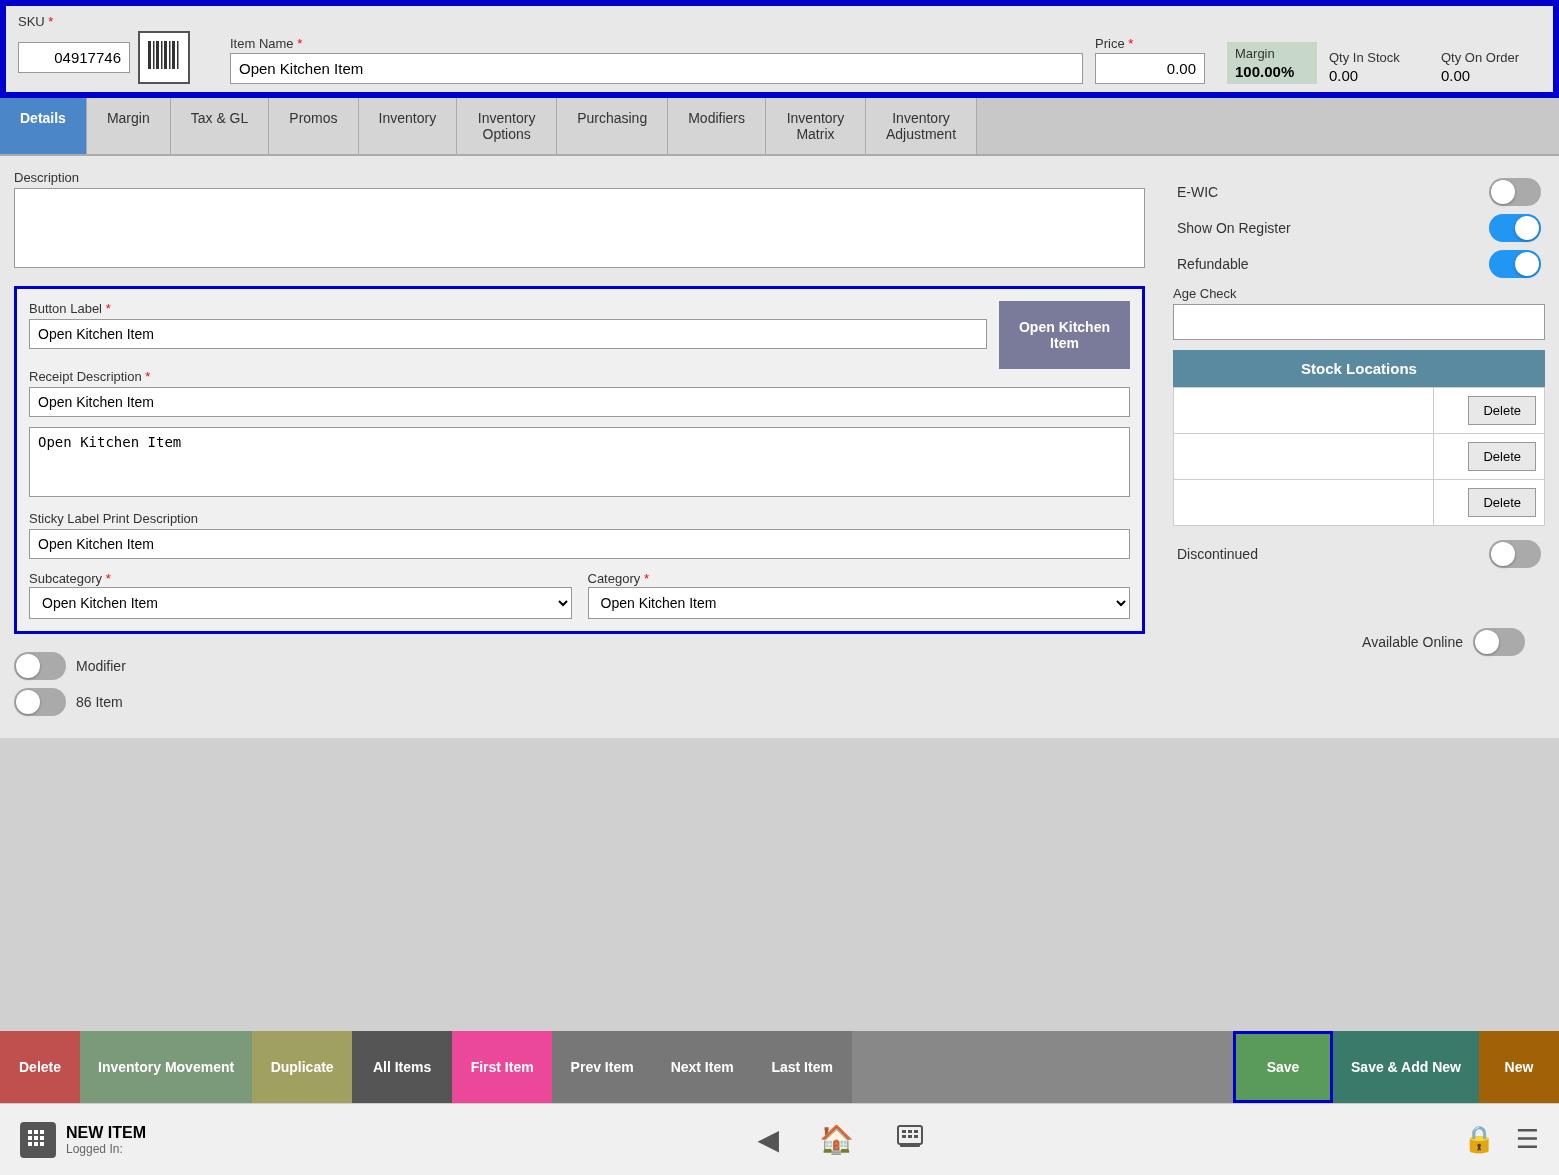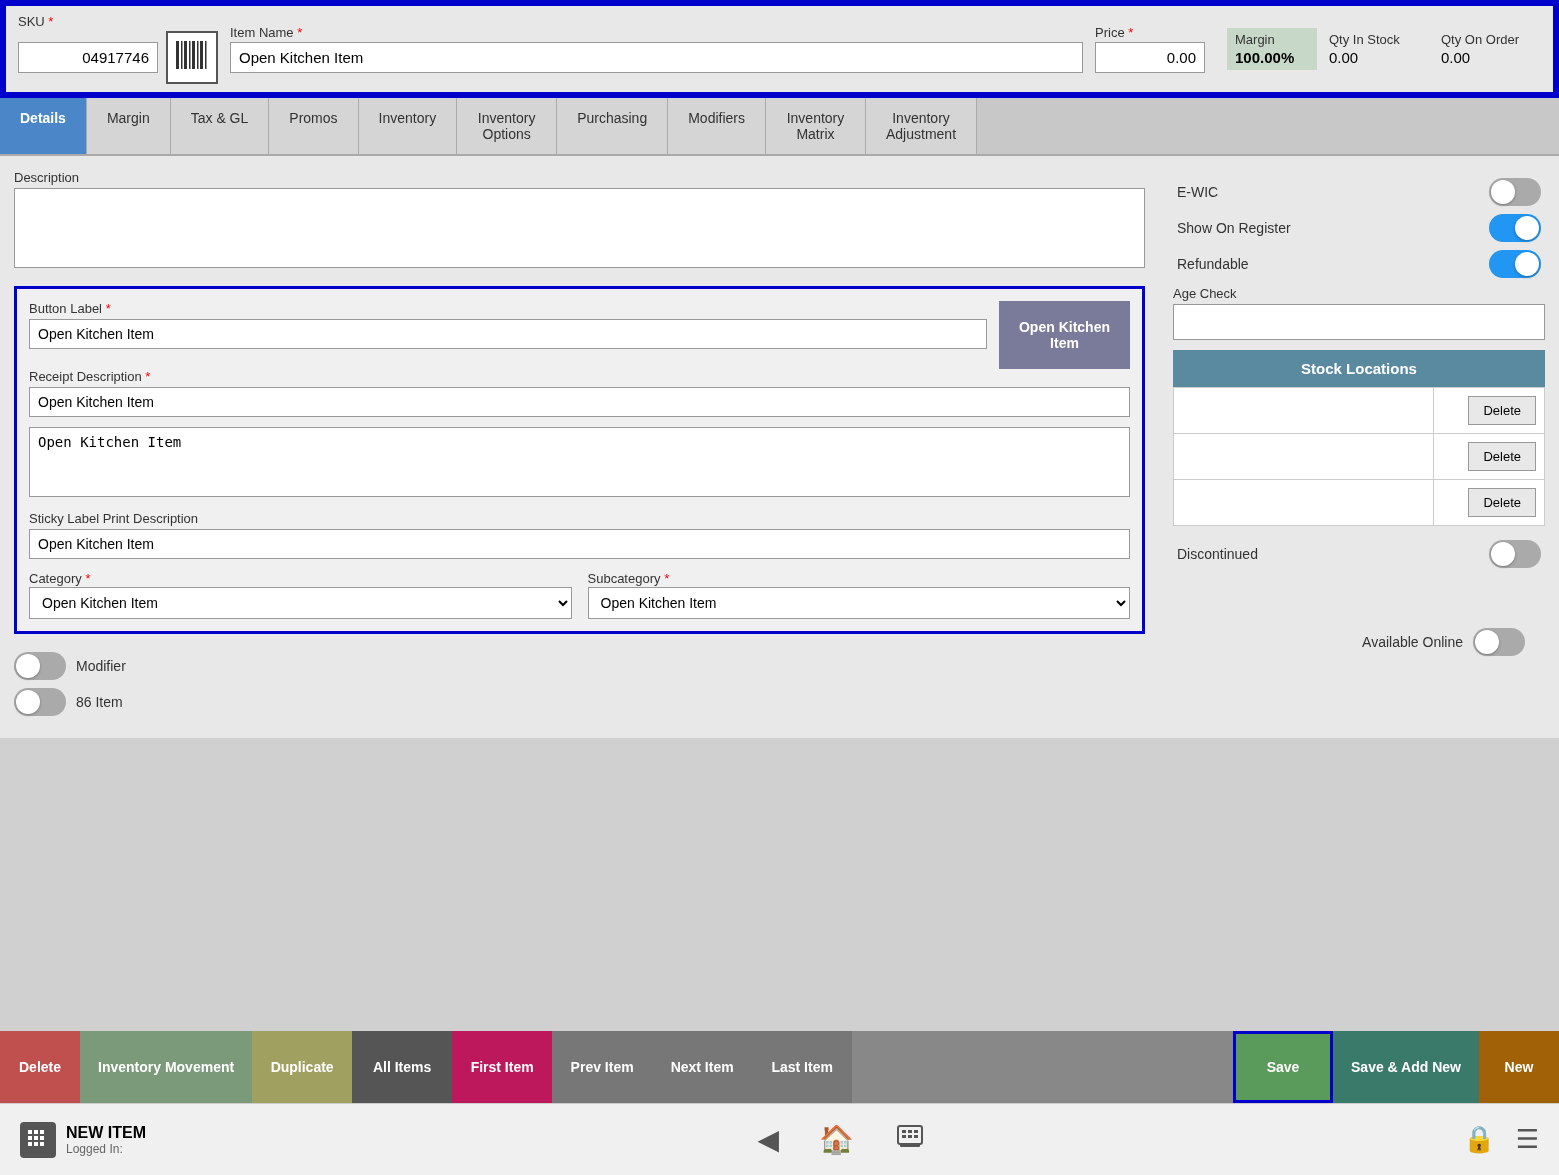--- a/index.html
+++ b/index.html
@@ -3,34 +3,34 @@
   <meta charset="utf-8">
   <style>
     * { box-sizing: border-box; margin: 0; padding: 0; }
     body { font-family: Arial, sans-serif; background: #d0d0d0; width: 1559px; min-height: 1175px; overflow-x: hidden; }
 
     
     .top-header {
       background: #e8e8e8;
       border: 3px solid #0000cc;
       display: flex;
-      align-items: center;
+      align-items: flex-end;
       padding: 8px 12px;
       gap: 12px;
       margin: 0;
     }
     .sku-section { display: flex; flex-direction: column; min-width: 200px; }
     .sku-row { display: flex; align-items: center; gap: 8px; }
     .field-label { font-size: 13px; color: #333; margin-bottom: 2px; }
     .required { color: red; }
     .sku-input {
       border: 1px solid #999;
       padding: 6px 8px;
       font-size: 15px;
-      width: 140px;
+      width: 112px;
       text-align: right;
       background: white;
     }
     .barcode-btn {
       border: 2px solid #555;
       background: white;
       padding: 4px 6px;
       cursor: pointer;
       font-size: 18px;
     }
@@ -283,21 +283,21 @@
       cursor: pointer;
       display: flex;
       align-items: center;
       justify-content: center;
       text-align: center;
     }
     .btn-delete { background: #c0504d; min-width: 80px; }
     .btn-inventory-movement { background: #7a9a7a; min-width: 120px; }
     .btn-duplicate { background: #a0a060; min-width: 100px; }
     .btn-all-items { background: #555; min-width: 100px; }
-    .btn-first-item { background: #be185d; min-width: 100px; }
+    .btn-first-item { background: #ec4899; min-width: 100px; }
     .btn-prev-item { background: #777; min-width: 100px; }
     .btn-next-item { background: #777; min-width: 100px; }
     .btn-last-item { background: #777; min-width: 100px; }
     .btn-save { background: #5a9a5a; min-width: 100px; border: 3px solid #0000cc; }
     .btn-save-add-new { background: #3a7a6a; min-width: 120px; }
     .btn-new { background: #a16207; min-width: 80px; }
     .spacer { flex: 1; }
 
     
     .bottom-nav {
@@ -479,29 +479,29 @@
         </div>
 
         <div class="form-group">
           <label class="section-label">Sticky Label Print Description</label>
           <input class="text-input" type="text" value="Open Kitchen Item" style="">
         </div>
 
         <div class="category-row">
           <div class="category-group">
             <label class="section-label">
-              <span>Category</span> <span class="required">*</span>
+              <span>Subcategory</span> <span class="required">*</span>
             </label>
             <select class="select-field">
               <option>Open Kitchen Item</option>
             </select>
           </div>
           <div class="category-group">
             <label class="section-label">
-              <span>Subcategory</span> <span class="required">*</span>
+              <span>Category</span> <span class="required">*</span>
             </label>
             <select class="select-field">
               <option>Open Kitchen Item</option>
             </select>
           </div>
         </div>
 
       </div>
 
       <div class="toggle-row" style="margin-top: 18px;">

